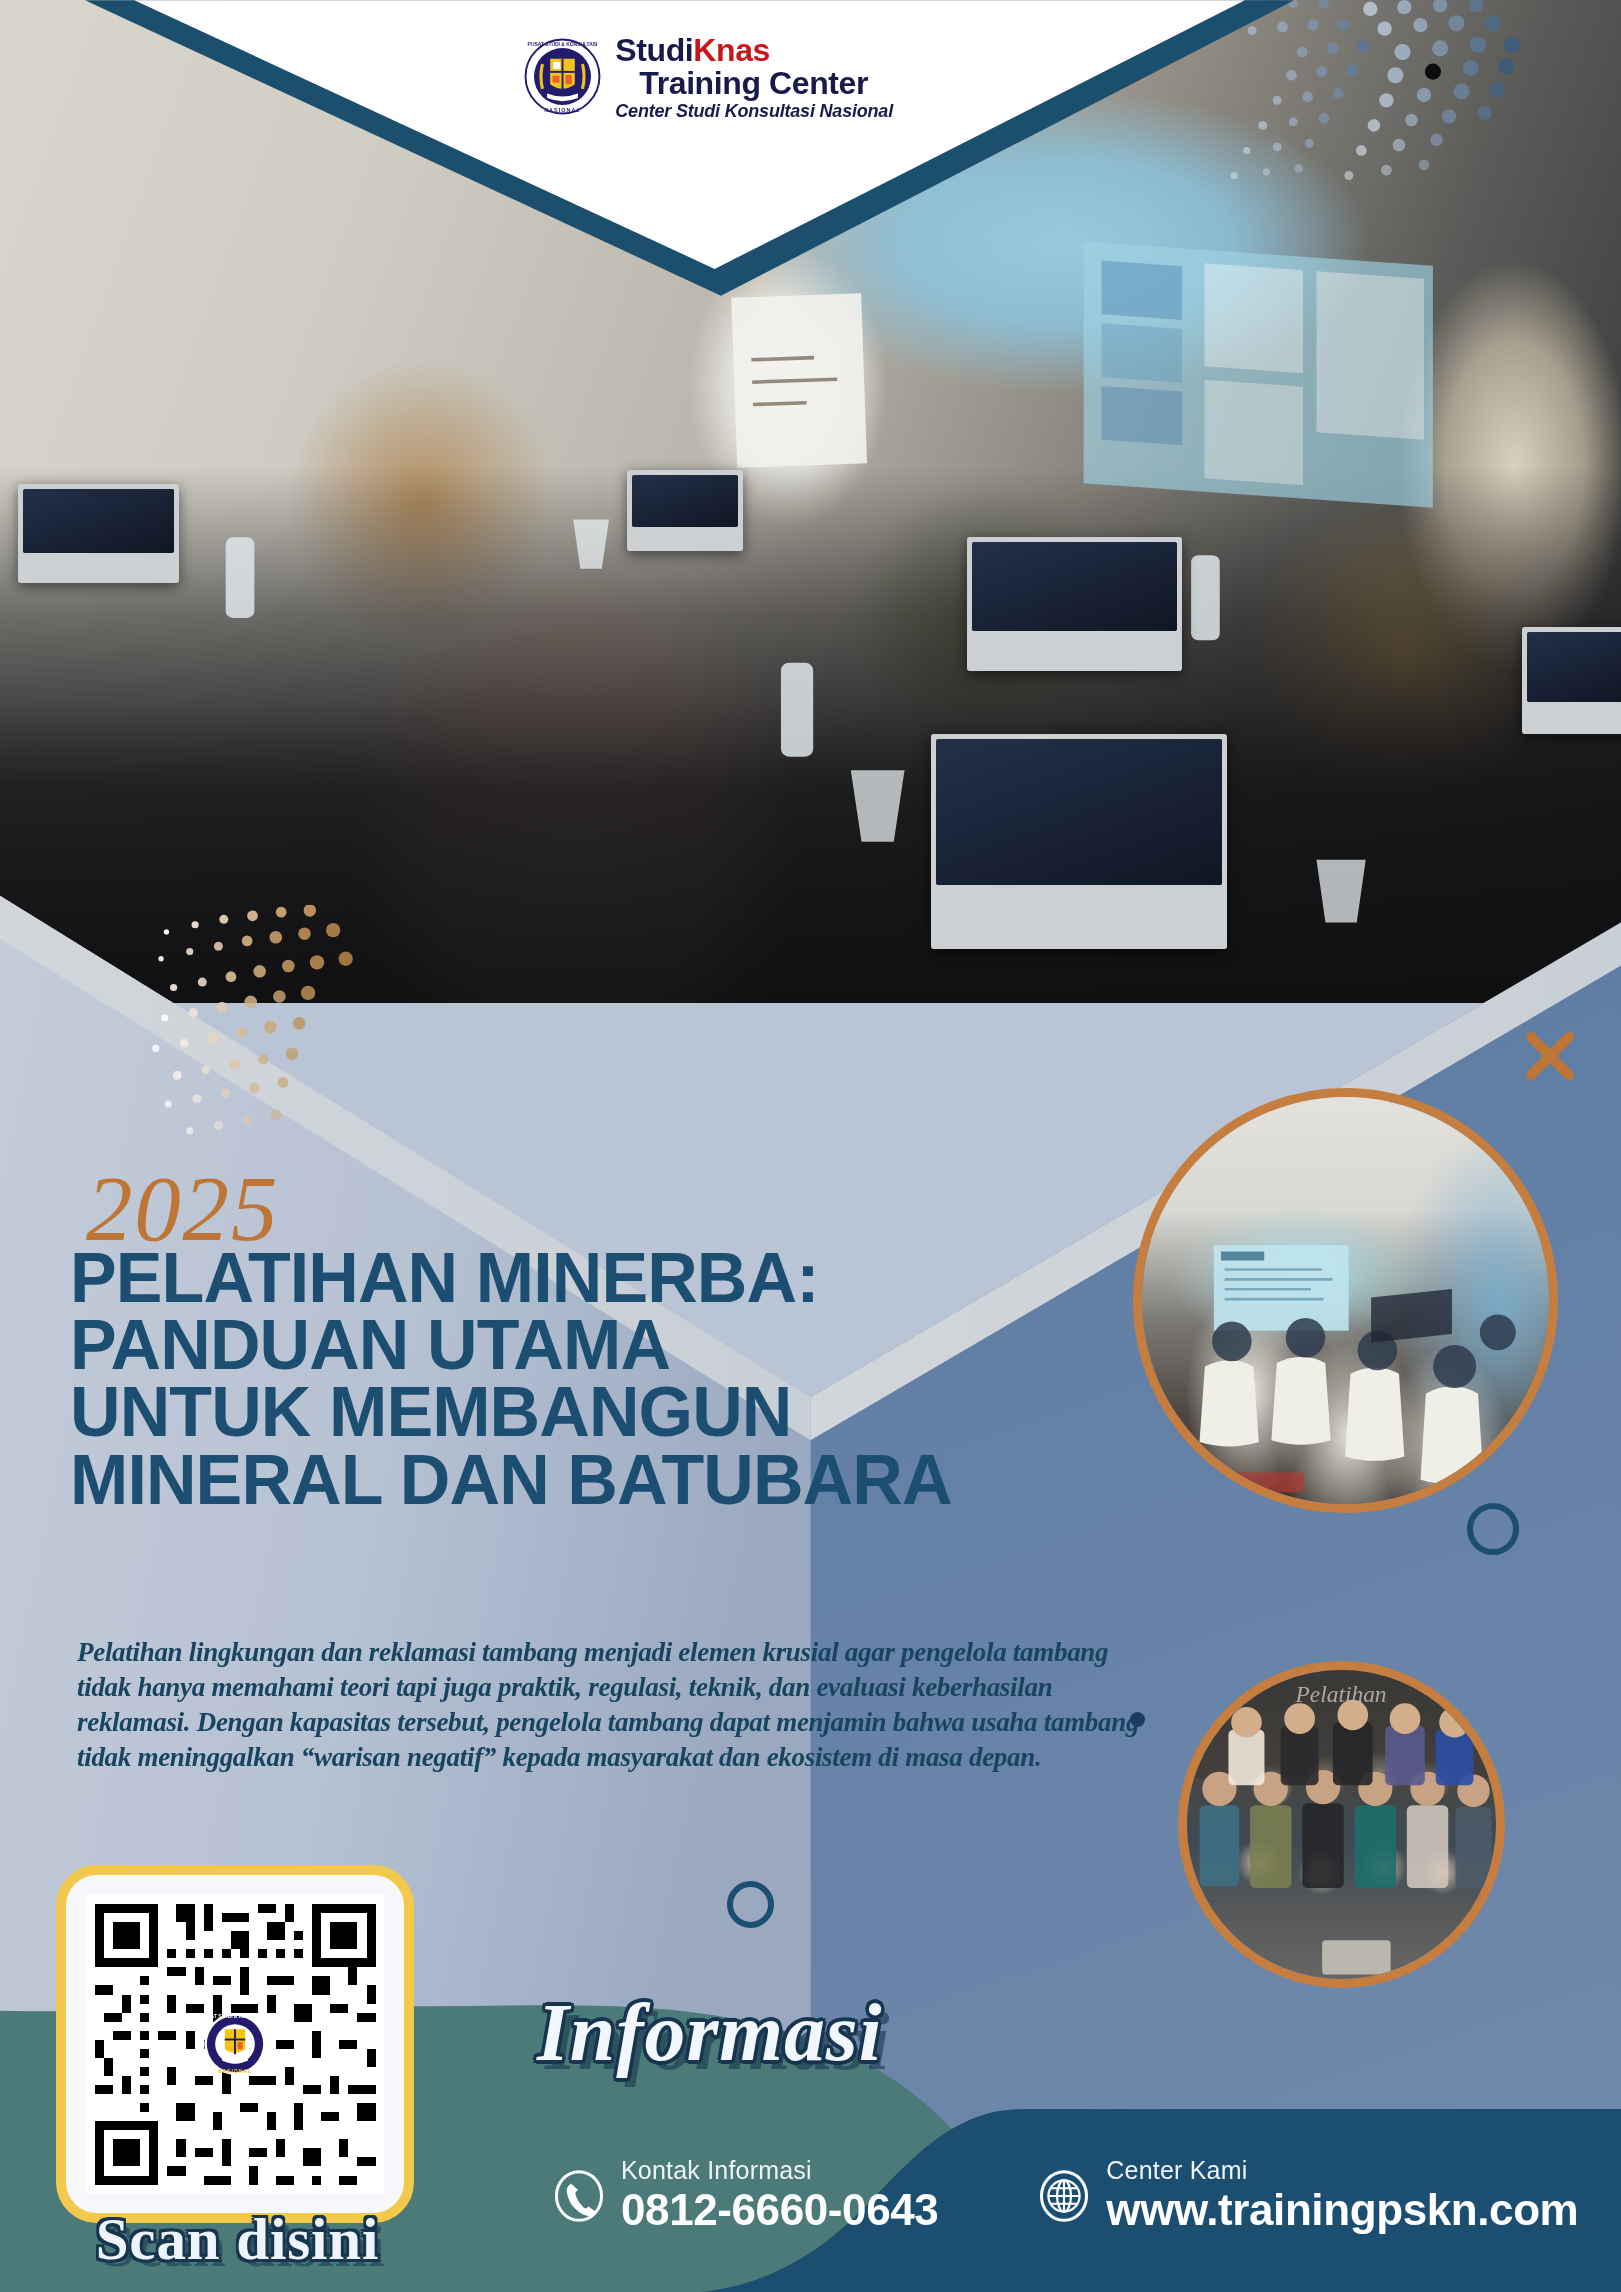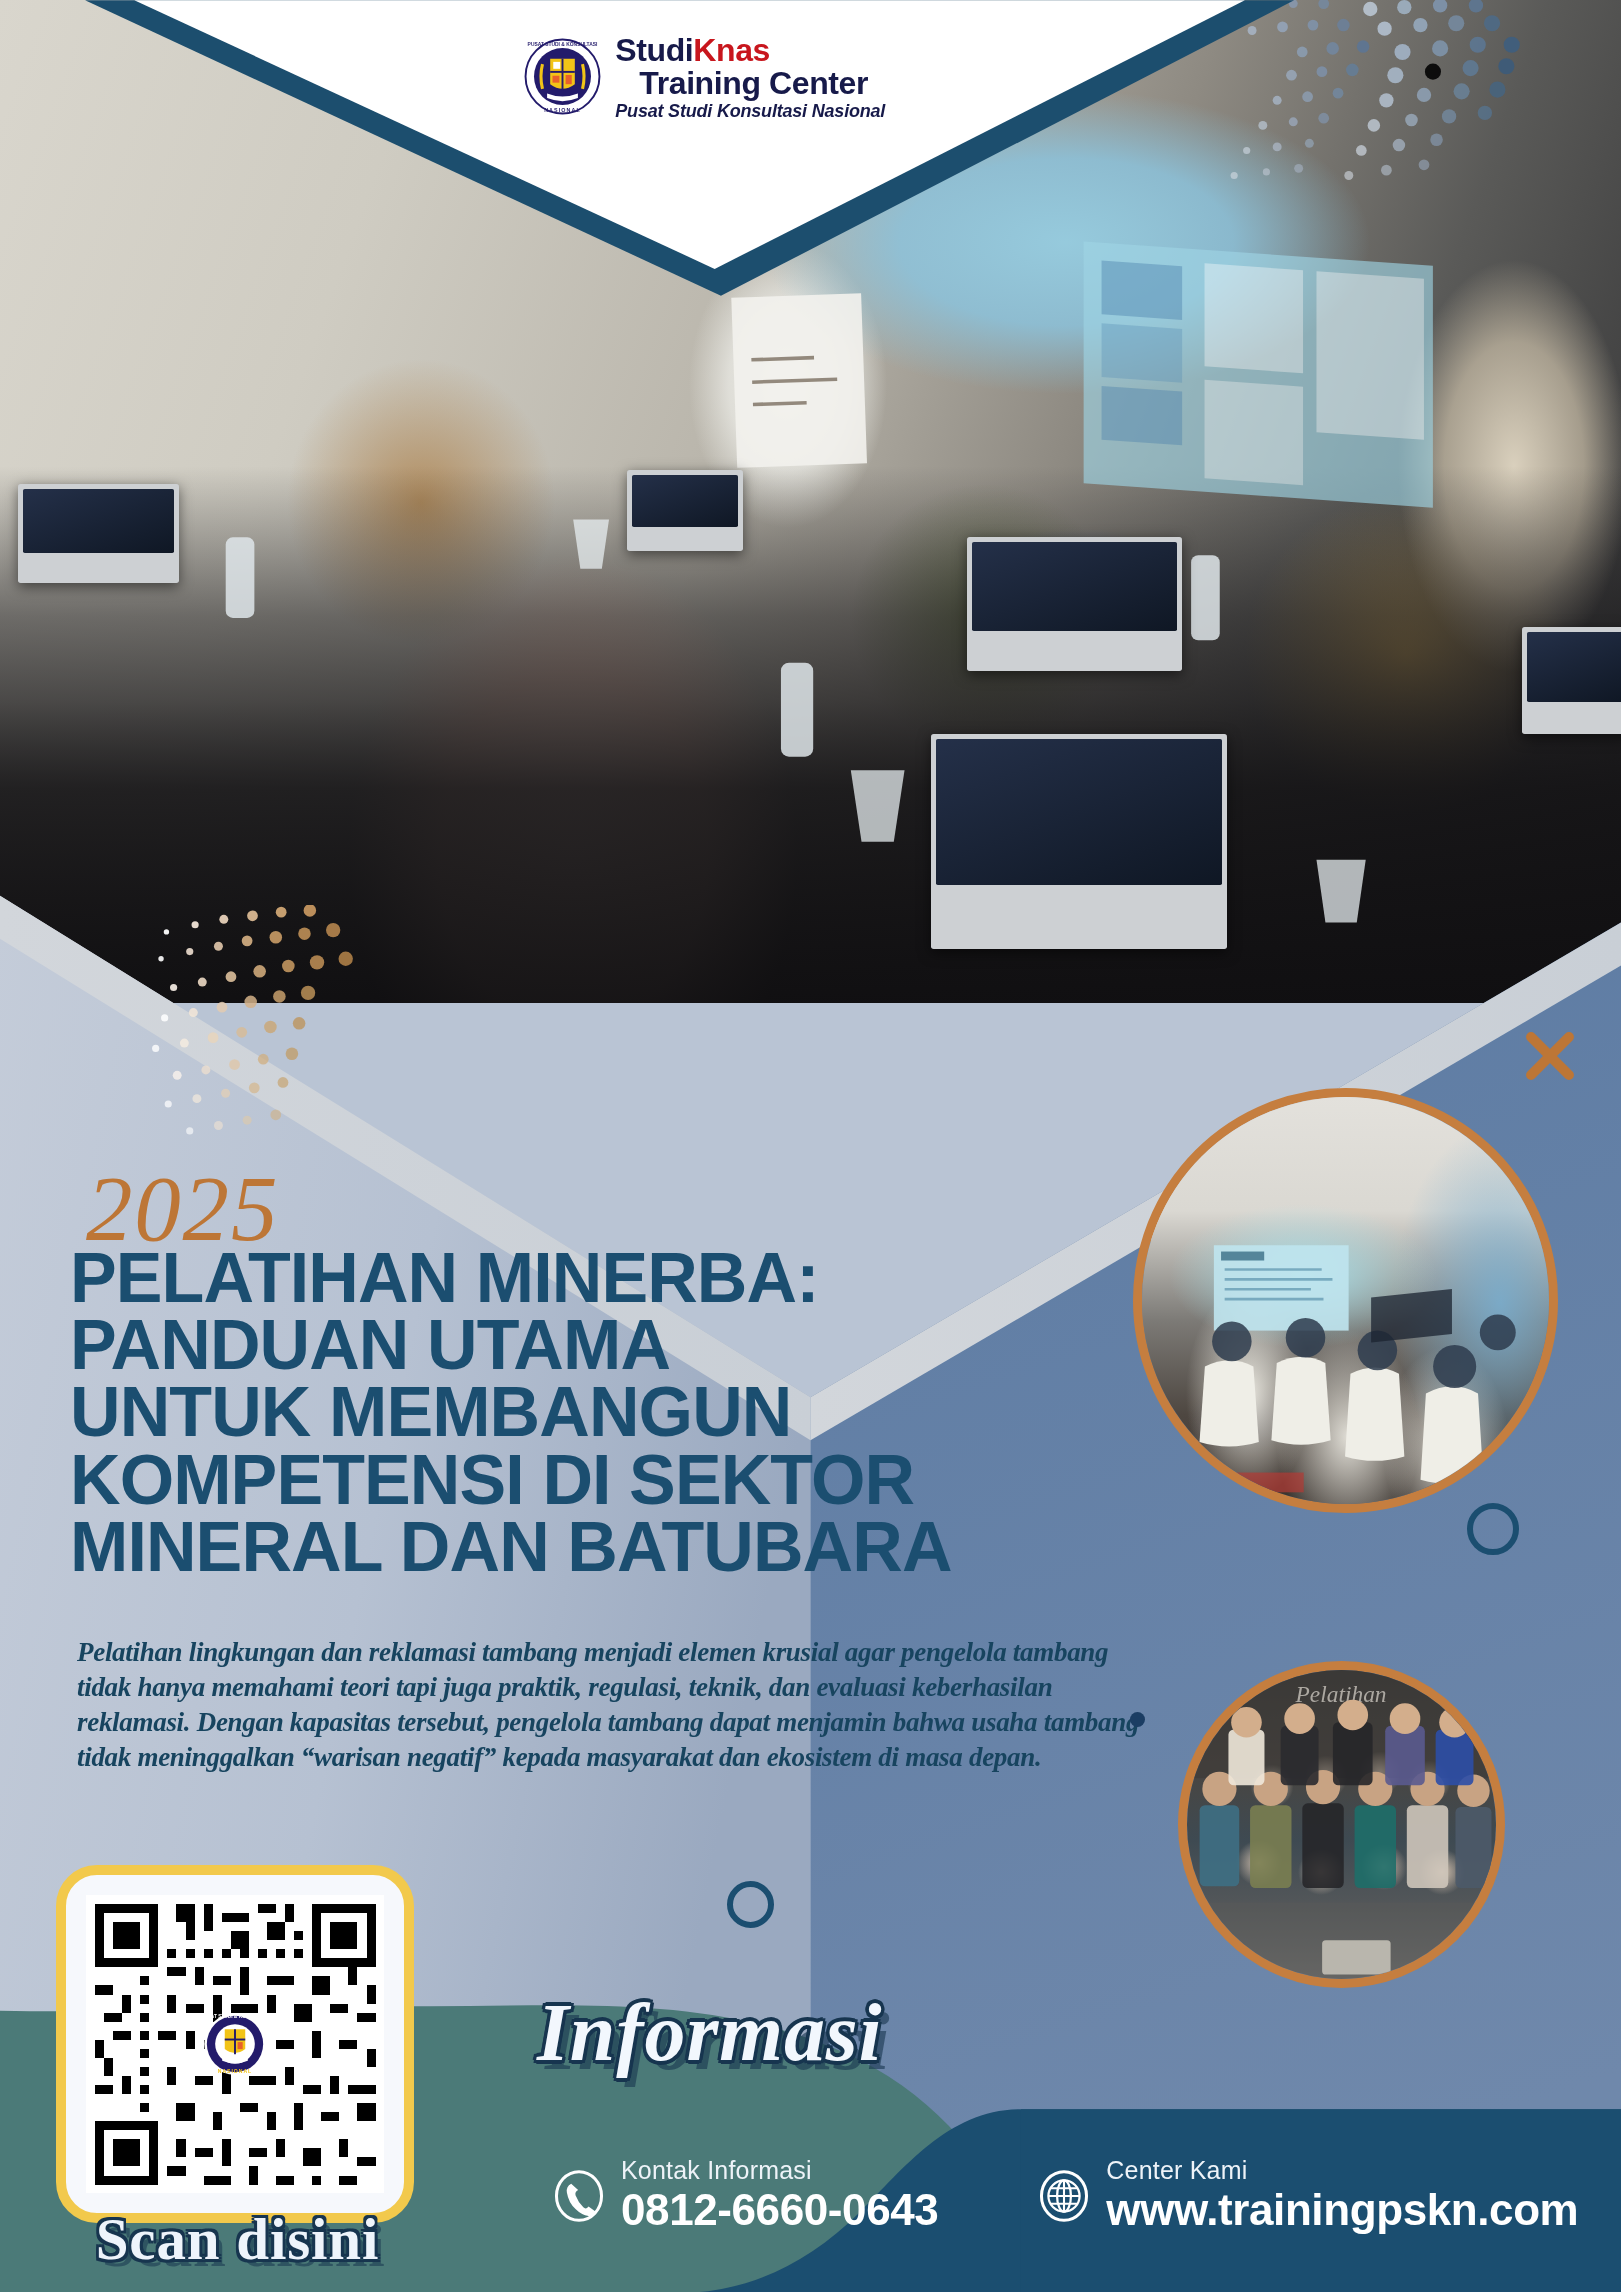--- a/index.html
+++ b/index.html
@@ -401,31 +401,30 @@
         <path d="M30 72 Q50 80 70 72 L70 78 Q50 86 30 78 Z" fill="#ffffff"></path>
         <path d="M24 34 Q20 50 24 66" stroke="#f2c417" stroke-width="4" fill="none"></path>
         <path d="M76 34 Q80 50 76 66" stroke="#f2c417" stroke-width="4" fill="none"></path>
         <text x="50" y="11" font-size="6.4" fill="#231b6b" text-anchor="middle" font-family="Liberation Sans, sans-serif" font-weight="bold">PUSAT STUDI &amp; KONSULTASI</text>
         <text x="50" y="96" font-size="7" fill="#231b6b" text-anchor="middle" font-family="Liberation Sans, sans-serif" font-weight="bold" letter-spacing="1.4">NASIONAL</text>
       </svg>
     </div>
     <div class="brand-text">
       <div class="brand-line1"><span>Studi</span><span class="knas">Knas</span></div>
       <div class="brand-line2">Training Center</div>
-      <div class="brand-line3">Pusat Studi Konsultasi Nasional</div>
+      <div class="brand-line3">Center Studi Konsultasi Nasional</div>
     </div>
   </div>
 
   <div class="year">2025</div>
 
   <div class="title">
     <div>PELATIHAN MINERBA:</div>
     <div>PANDUAN UTAMA</div>
     <div>UNTUK MEMBANGUN</div>
-    <div>KOMPETENSI DI SEKTOR</div>
     <div>MINERAL DAN BATUBARA</div>
   </div>
 
   <div class="desc">Pelatihan lingkungan dan reklamasi tambang menjadi elemen krusial agar pengelola tambang tidak hanya memahami teori tapi juga praktik, regulasi, teknik, dan evaluasi keberhasilan reklamasi. Dengan kapasitas tersebut, pengelola tambang dapat menjamin bahwa usaha tambang tidak meninggalkan “warisan negatif” kepada masyarakat dan ekosistem di masa depan.</div>
 
   <div class="circ circ-1">
     <div class="circ-inner circ1-img"></div>
     <svg viewBox="0 0 453 453" style="position:absolute;inset:0;width:100%;height:100%">
       <rect x="80" y="165" width="150" height="95" fill="#bfe4ee" opacity=".9"></rect>
       <rect x="88" y="172" width="48" height="10" fill="#3a6e86" opacity=".8"></rect>

